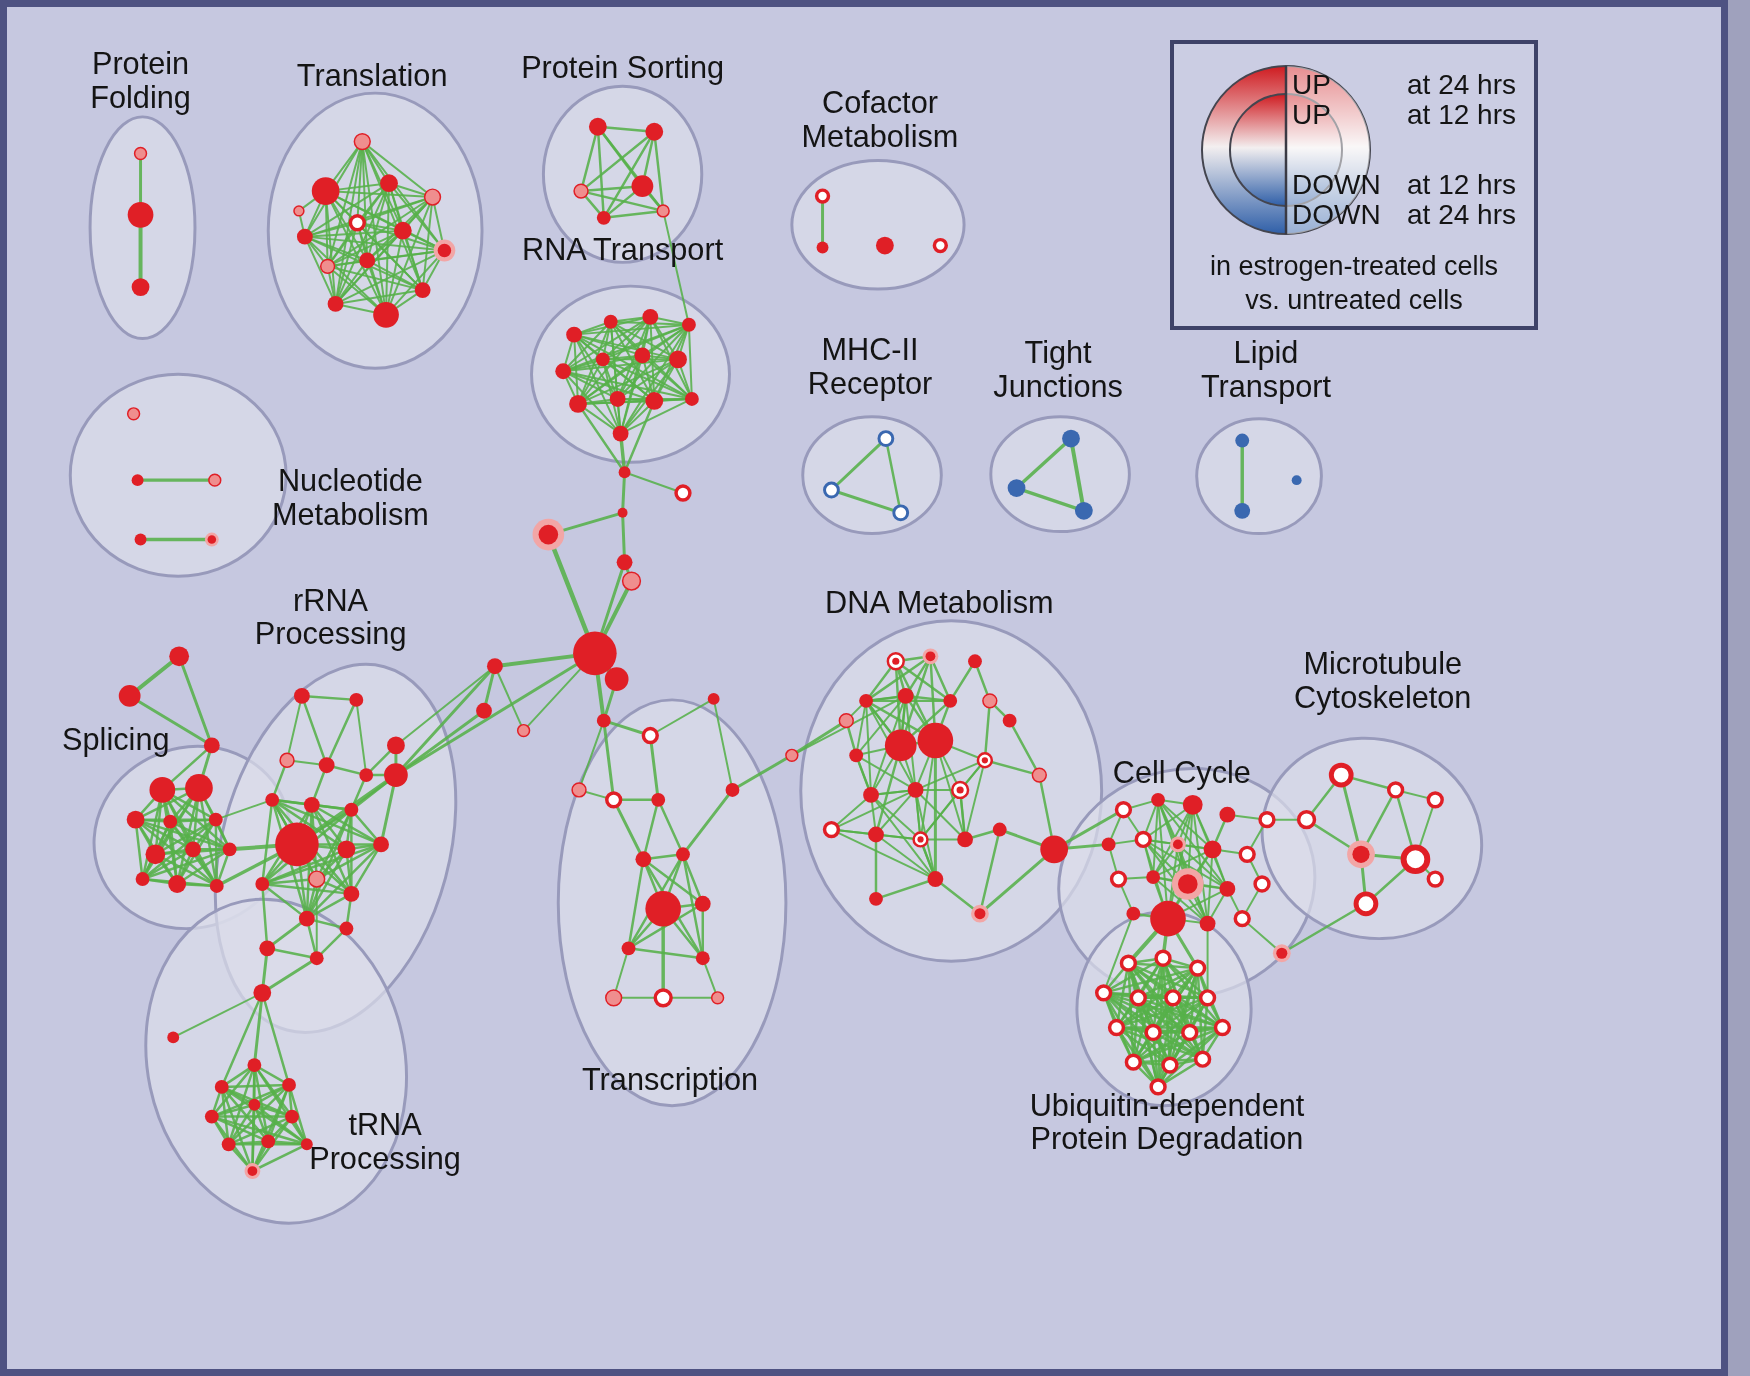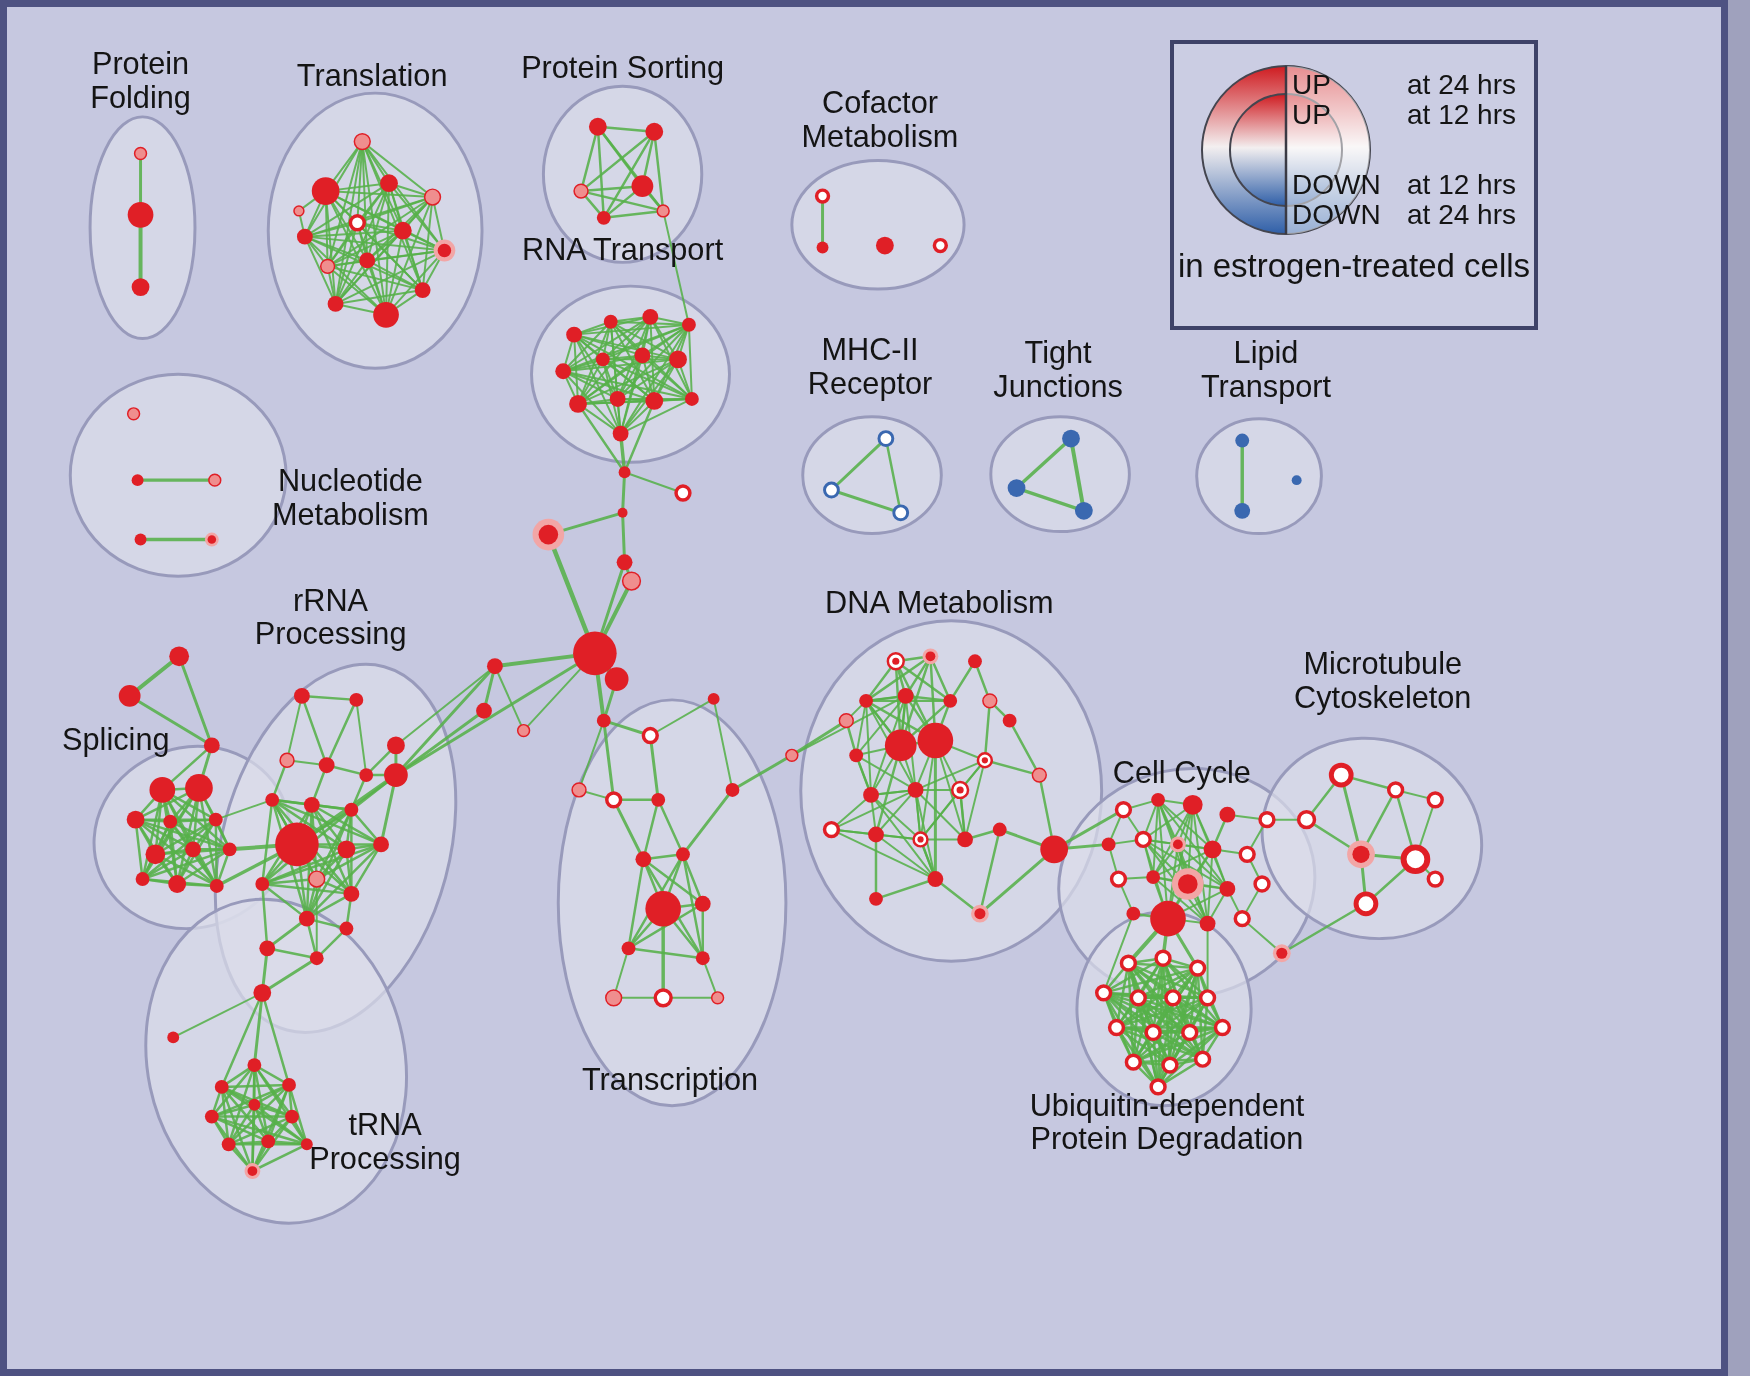--- a/index.html
+++ b/index.html
@@ -9,21 +9,21 @@
   body{font-family:"Liberation Sans",sans-serif;background:#9fa1bd;}
   .stage{position:relative;width:1728px;height:1376px;box-sizing:border-box;
          border:7px solid var(--frame);background:var(--bg);overflow:hidden;}
   #network-svg{position:absolute;left:0;top:0;width:1736px;height:1362px;}
   .legend{position:absolute;left:1163px;top:33px;width:368px;height:290px;box-sizing:border-box;
           border:4px solid var(--legend-border);background:var(--legend-bg);color:var(--text);}
   .legend-glyph{position:absolute;left:12px;top:6px;width:200px;height:200px;}
   .lrow{position:absolute;left:0;width:100%;height:30px;font-size:28px;line-height:30px;}
   .lrow .dir{position:absolute;left:118px;}
   .lrow .time{position:absolute;right:18px;}
-  .cap{position:absolute;left:0;width:100%;text-align:center;font-size:33px;line-height:32px;}
+  .cap{position:absolute;left:0;width:100%;text-align:center;font-size:27px;line-height:32px;}
 </style>
 </head>
 <body>
 
 <div class="stage">
 
   <svg id="network-svg" viewBox="0 0 1750 1376">
       <g>
         <ellipse cx="135" cy="223" rx="53" ry="112" transform="rotate(0 135 223)" fill="#dcdde9" fill-opacity="0.7" stroke="#989abb" stroke-width="3"></ellipse>
         <ellipse cx="370" cy="226" rx="108" ry="139" transform="rotate(0 370 226)" fill="#dcdde9" fill-opacity="0.7" stroke="#989abb" stroke-width="3"></ellipse>
@@ -1397,15 +1397,16 @@
     </div>
     <div class="lrow" style="top:126px">
       <span class="dir">DOWN</span>
       <span class="time">at 12 hrs</span>
     </div>
     <div class="lrow" style="top:156px">
       <span class="dir">DOWN</span>
       <span class="time">at 24 hrs</span>
     </div>
     <div class="cap" style="top:206px">in estrogen-treated cells</div>
+    <div class="cap" style="top:240px">vs. untreated cells</div>
   </div>
 
 </div>
 
 </body></html>

